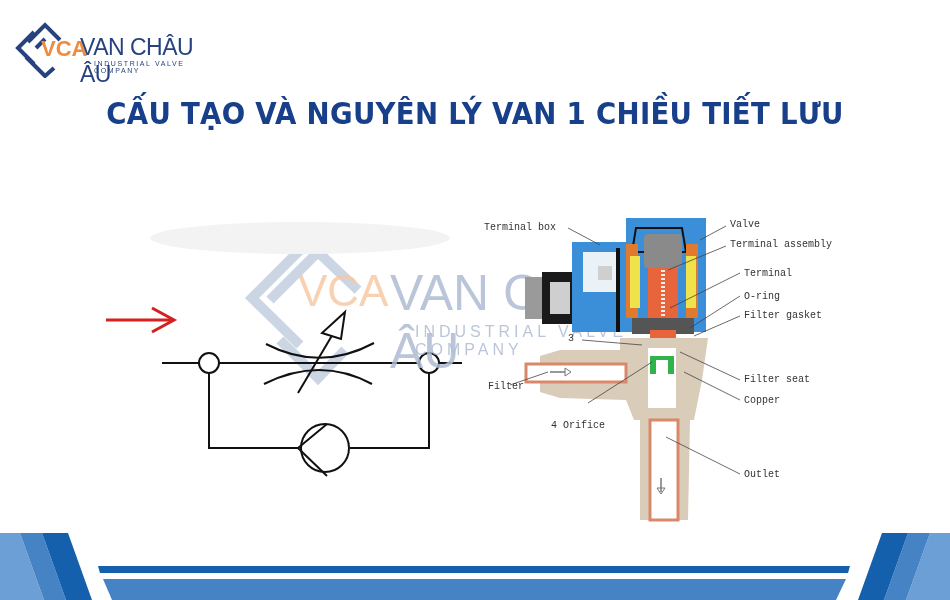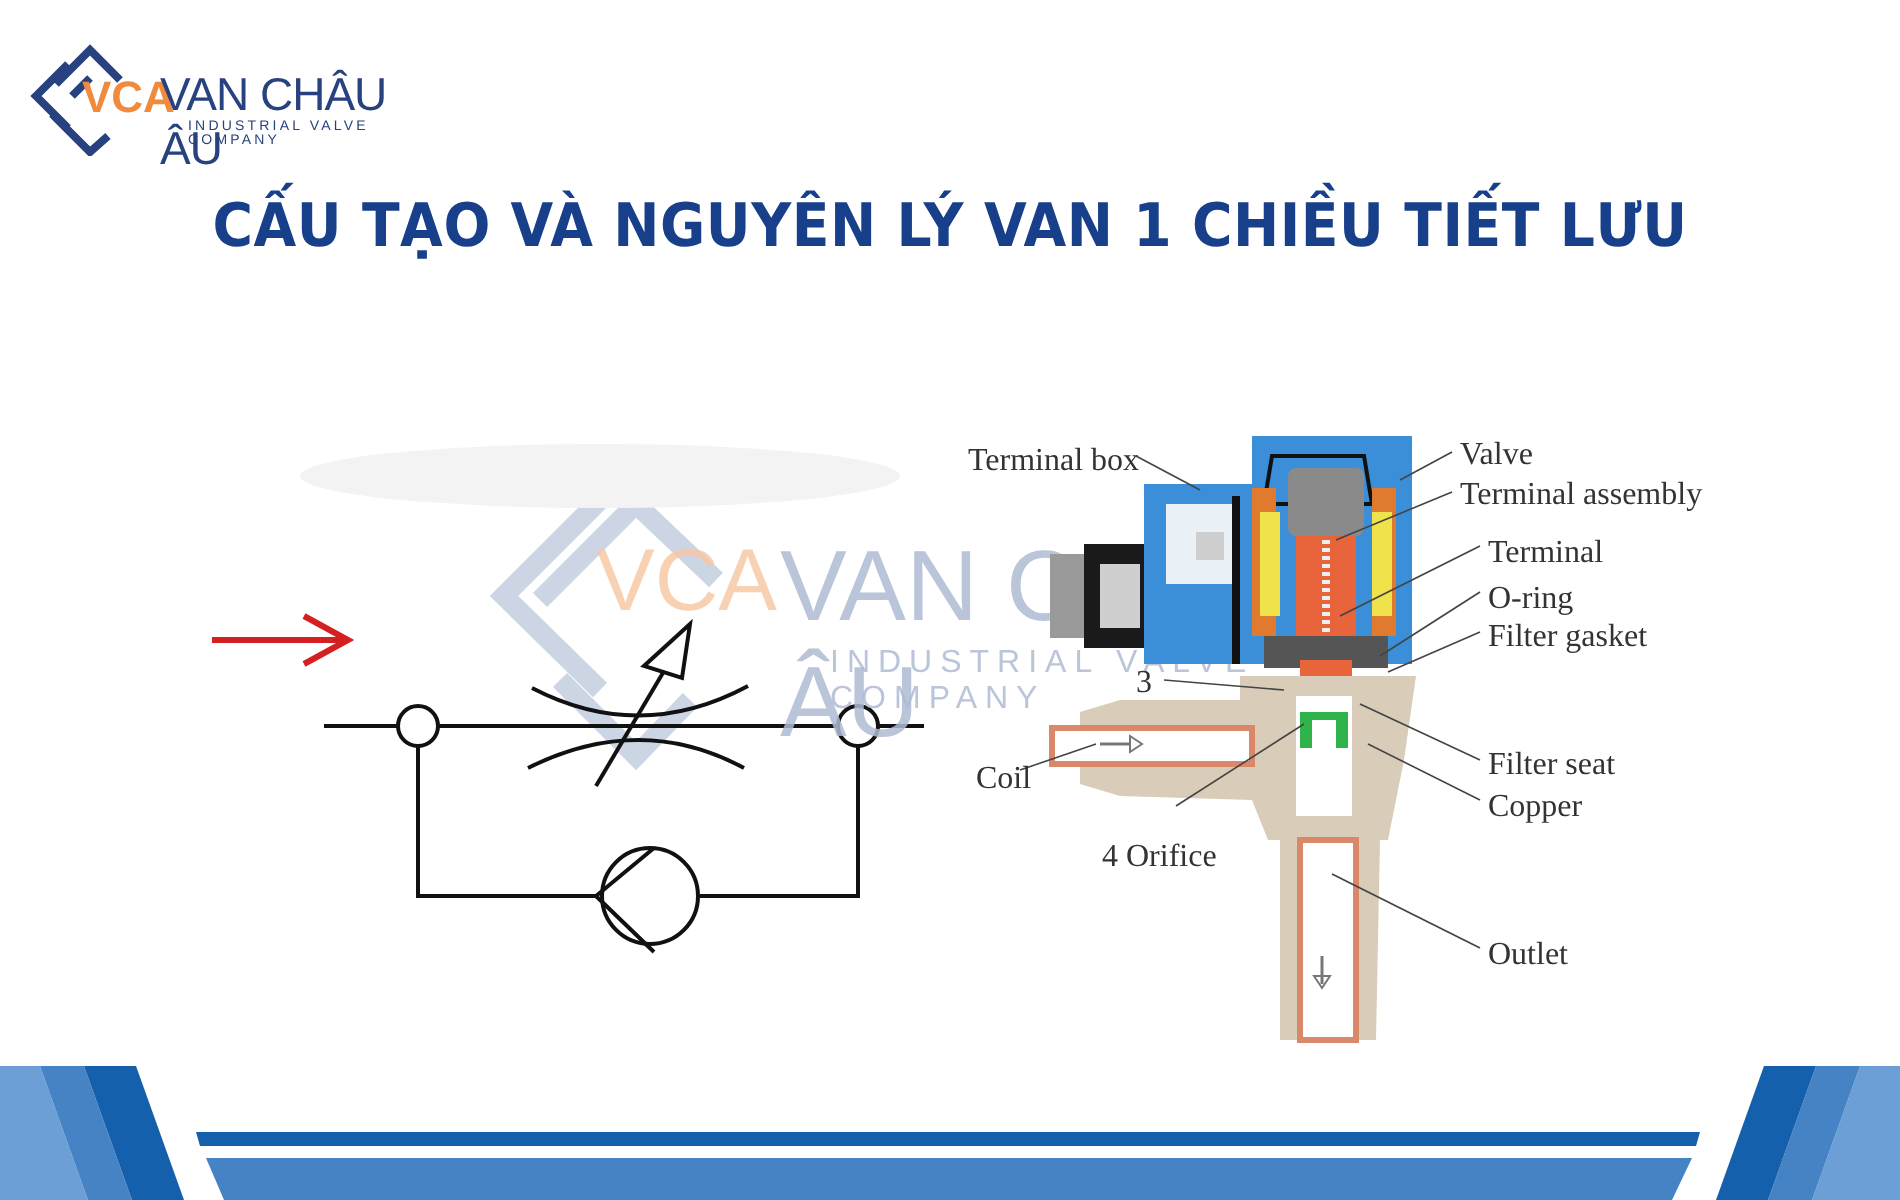--- a/index.html
+++ b/index.html
@@ -8,21 +8,21 @@
   .logo-mark{position:absolute;left:0;top:2px;width:62px;height:58px;}
   .logo-vca{position:absolute;left:27px;top:18px;font-size:22px;font-weight:bold;color:#f08a3c;letter-spacing:0px;font-family:"Liberation Sans",sans-serif;}
   .logo-name{position:absolute;left:66px;top:16px;font-size:23px;font-weight:normal;color:#27427f;font-family:"Liberation Sans",sans-serif;letter-spacing:-0.5px;}
   .logo-sub{position:absolute;left:80px;top:42px;font-size:7px;color:#27427f;letter-spacing:1.6px;font-family:"Liberation Sans",sans-serif;}
   .title{position:absolute;left:0;top:96px;width:950px;text-align:center;font-size:30px;font-weight:bold;color:#173f8a;font-family:"DejaVu Sans",sans-serif;letter-spacing:0.3px;transform:scaleX(0.92);}
   .symbol{position:absolute;left:0;top:0;width:950px;height:600px;}
   .wm{position:absolute;left:240px;top:236px;width:440px;height:120px;pointer-events:none;}
   .wm-vca{position:absolute;left:58px;top:30px;font-size:44px;color:#f7c9a6;font-family:"Liberation Sans",sans-serif;opacity:0.85;}
   .wm-name{position:absolute;left:150px;top:28px;font-size:50px;color:#aebcd3;font-family:"Liberation Sans",sans-serif;opacity:0.85;}
   .wm-sub{position:absolute;left:175px;top:87px;font-size:16px;color:#aebcd3;letter-spacing:4px;font-family:"Liberation Sans",sans-serif;opacity:0.85;}
-  .lbl{position:absolute;font-size:16px;color:#333;font-family:Liberation Serif, serif;white-space:nowrap;}
+  .lbl{position:absolute;font-size:10px;color:#333;font-family:Liberation Mono, monospace;white-space:nowrap;}
   .footer{position:absolute;left:0;top:533px;width:950px;height:67px;}
 </style>
 </head>
 <body>
 
 <div class="logo">
   <svg class="logo-mark" viewBox="0 0 62 58">
     <g fill="none" stroke="#27427f" stroke-width="4">
       <polyline points="14,22 31,5 46,20"></polyline>
       <polyline points="20,44 4,28 20,12"></polyline>
@@ -136,21 +136,21 @@
   </g>
 </svg>
 
 <span class="lbl" style="left:484px;top:222px">Terminal box</span>
 <span class="lbl" style="left:730px;top:219px">Valve</span>
 <span class="lbl" style="left:730px;top:239px">Terminal assembly</span>
 <span class="lbl" style="left:744px;top:268px">Terminal</span>
 <span class="lbl" style="left:744px;top:291px">O-ring</span>
 <span class="lbl" style="left:744px;top:310px">Filter gasket</span>
 <span class="lbl" style="left:568px;top:333px">3</span>
-<span class="lbl" style="left:488px;top:381px">Coil</span>
+<span class="lbl" style="left:488px;top:381px">Filter</span>
 <span class="lbl" style="left:551px;top:420px">4 Orifice</span>
 <span class="lbl" style="left:744px;top:374px">Filter seat</span>
 <span class="lbl" style="left:744px;top:395px">Copper</span>
 <span class="lbl" style="left:744px;top:469px">Outlet</span>
 
 <svg class="footer" viewBox="0 0 950 67">
   <polygon points="0,0 20,0 44,67 0,67" fill="#6b9fd6"></polygon>
   <polygon points="20,0 42,0 66,67 44,67" fill="#4583c5"></polygon>
   <polygon points="42,0 68,0 92,67 66,67" fill="#1560ac"></polygon>
   <polygon points="98,33 850,33 848,40 100,40" fill="#1560ac"></polygon>

